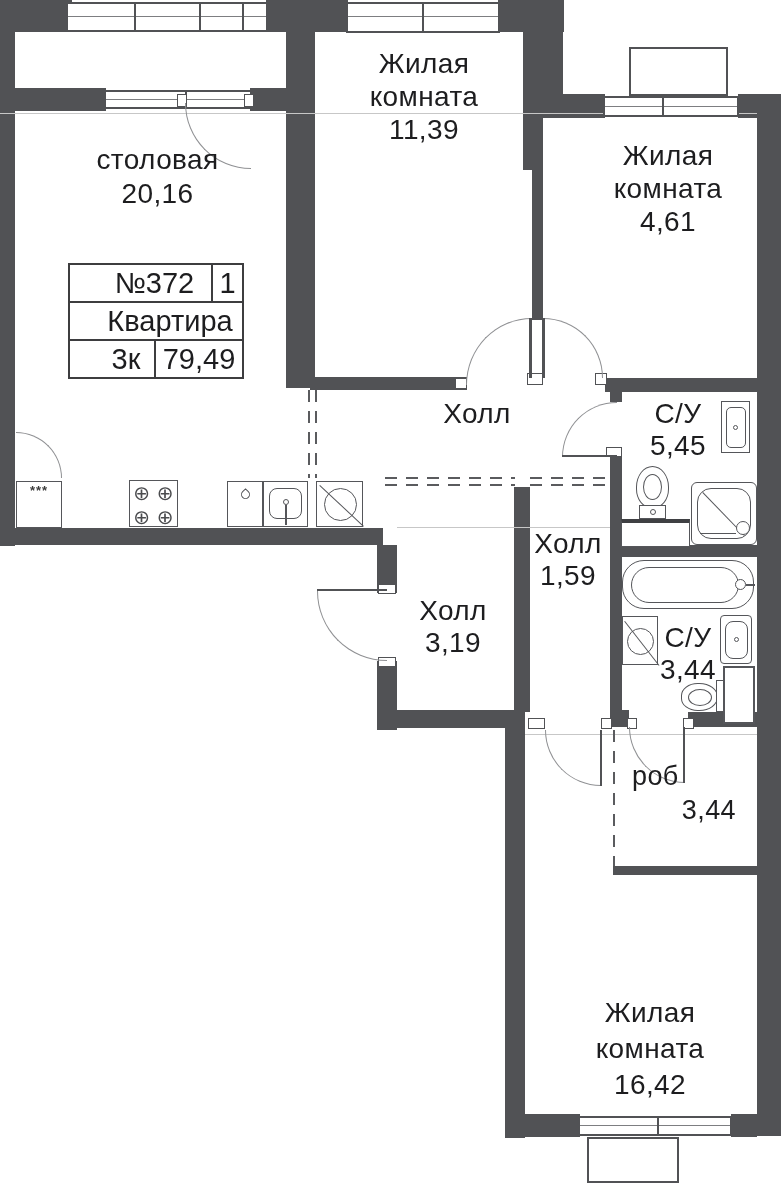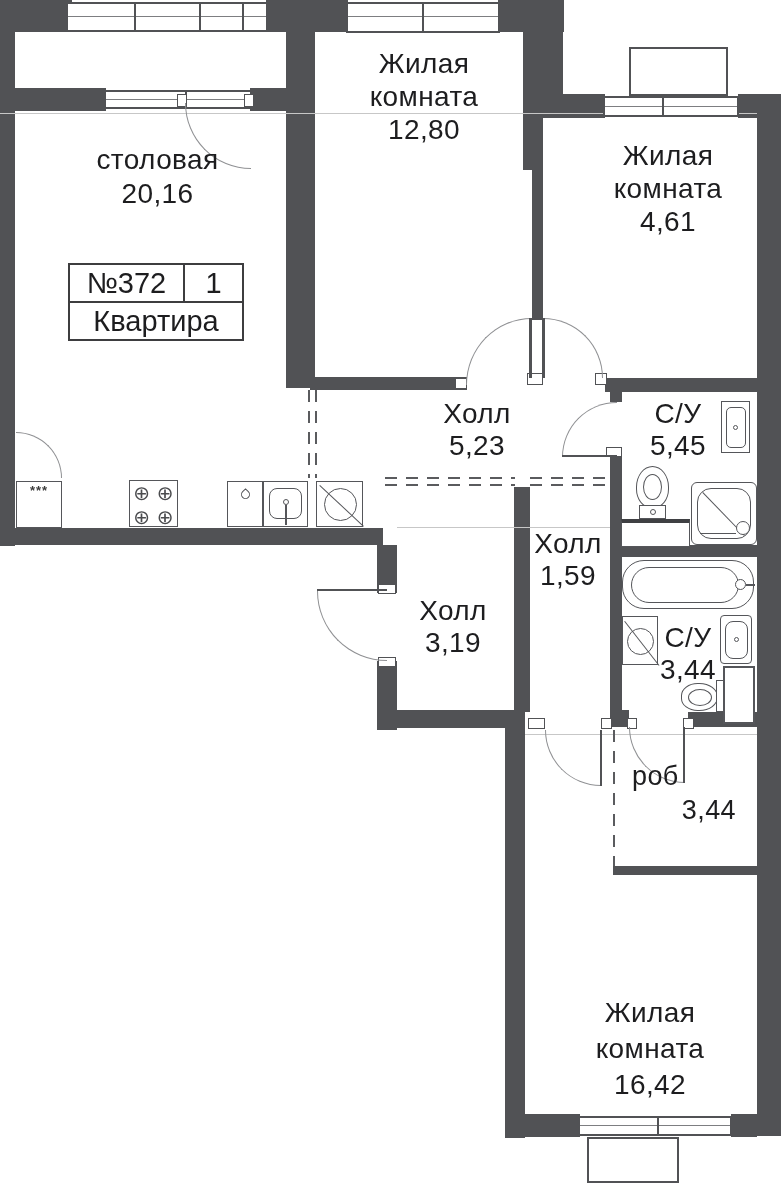--- a/index.html
+++ b/index.html
@@ -23,21 +23,21 @@
   .fx{position:absolute;background:#fff;border:1.4px solid #55565a;box-sizing:border-box;}
   .fxi{position:absolute;border:1.2px solid #55565a;box-sizing:border-box;background:#fff;}
   .dot{position:absolute;border:1.2px solid #55565a;border-radius:50%;box-sizing:border-box;background:#fff;}
   .diag{position:absolute;border-top:1.2px solid #55565a;transform-origin:0 0;}
   .lbl{position:absolute;text-align:center;white-space:nowrap;letter-spacing:.4px;}
   .rlbl{font-size:28px;line-height:33px;}
   .stars{display:block;text-align:center;font-size:13px;font-weight:bold;letter-spacing:1px;line-height:12px;padding-top:3px;color:#3c3c3c;}
   .burners{position:absolute;inset:0;display:grid;grid-template-columns:1fr 1fr;grid-template-rows:1fr 1fr;place-items:center;
            font-family:"DejaVu Sans",sans-serif;font-size:20px;color:#4a4b4e;}
   .ibox{position:absolute;left:68px;top:263px;width:176px;border:2px solid #3d3d3f;box-sizing:border-box;background:#fff;font-size:29px;}
-  .irow{display:flex;border-top:2px solid #3d3d3f;}
+  .irow{display:flex;border-top:2px solid #3d3d3f;padding-left:28px;}
   .irow:first-child{border-top:none;}
   .icell{display:flex;align-items:center;justify-content:center;height:36px;box-sizing:border-box;}
   .drop{position:absolute;width:9px;height:9px;border:1.2px solid #55565a;box-sizing:border-box;
         border-radius:0 50% 50% 50%;transform:rotate(45deg);background:#fff;}
 </style>
 </head>
 <body>
 
 <div id="plan">
 
@@ -201,32 +201,31 @@
 
 
   <div class="lbl rlbl" style="left:25px;top:143px;width:265px;line-height:34px;">
     <span style="display:block">столовая</span>
     <span style="display:block">20,16</span>
   </div>
 
   <div class="lbl rlbl" style="left:334px;top:47px;width:180px;">
     <span style="display:block">Жилая</span>
     <span style="display:block">комната</span>
-    <span style="display:block">12,80</span>
+    <span style="display:block">11,39</span>
   </div>
 
   <div class="lbl rlbl" style="left:578px;top:139px;width:180px;">
     <span style="display:block">Жилая</span>
     <span style="display:block">комната</span>
     <span style="display:block">4,61</span>
   </div>
 
   <div class="lbl rlbl" style="left:417px;top:398px;width:120px;line-height:32px;">
     <span style="display:block">Холл</span>
-    <span style="display:block">5,23</span>
   </div>
 
   <div class="lbl rlbl" style="left:622px;top:398px;width:112px;line-height:32px;">
     <span style="display:block">С/У</span>
     <span style="display:block">5,45</span>
   </div>
 
   <div class="lbl rlbl" style="left:508px;top:528px;width:120px;line-height:32px;">
     <span style="display:block">Холл</span>
     <span style="display:block">1,59</span>
@@ -254,14 +253,18 @@
   </div>
 
   <div class="ibox">
     <div class="irow">
       <div class="icell" style="width:115px;border-right:2px solid #3d3d3f;">№372</div>
       <div class="icell" style="flex:1;">1</div>
     </div>
     <div class="irow">
       <div class="icell" style="flex:1;">Квартира</div>
     </div>
+    <div class="irow">
+      <div class="icell" style="width:58px;border-right:2px solid #3d3d3f;">3к</div>
+      <div class="icell" style="flex:1;">79,49</div>
+    </div>
   </div>
 </div>
 
 </body></html>

